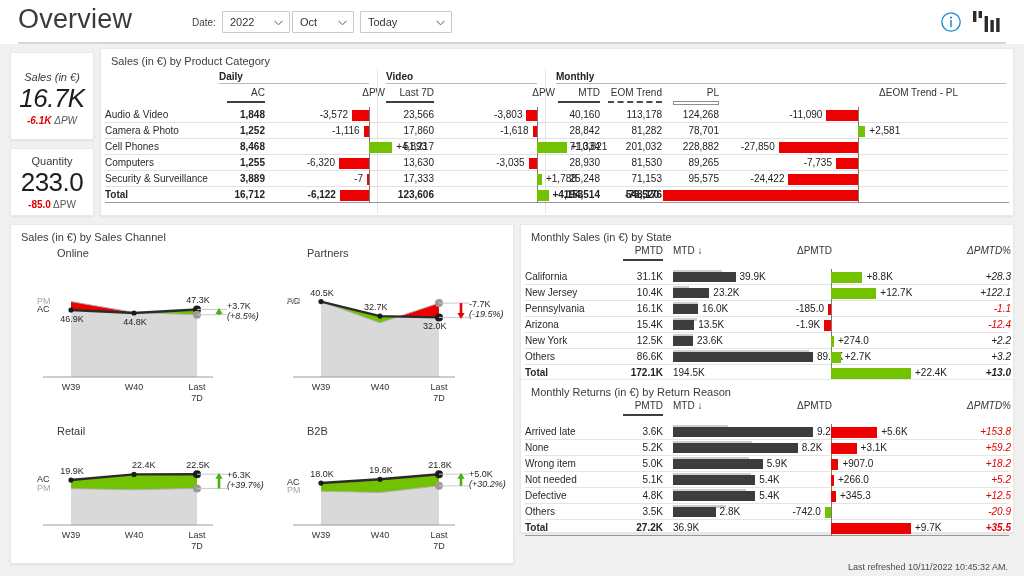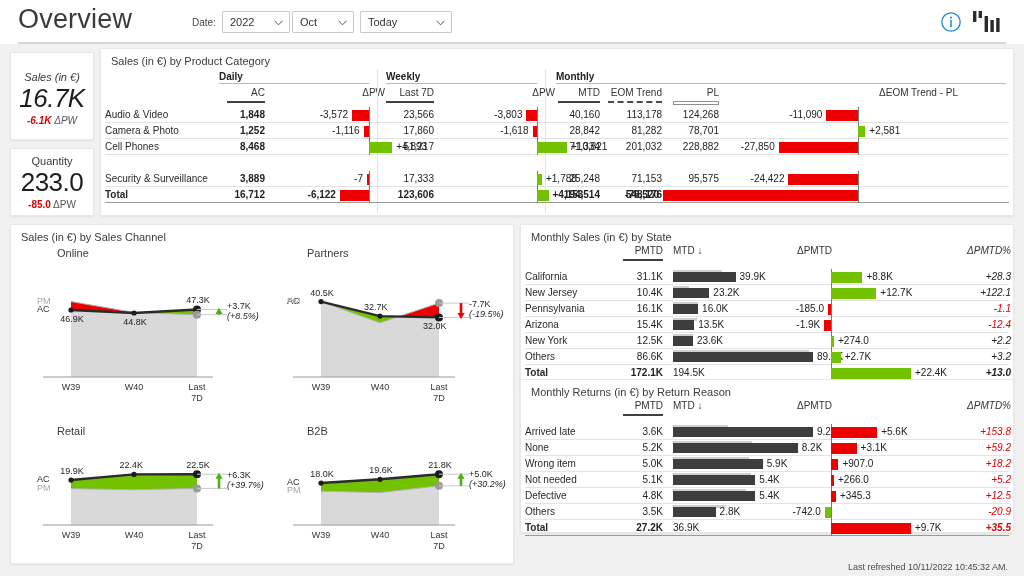--- a/index.html
+++ b/index.html
@@ -175,21 +175,21 @@
       <b>-85.0</b>
       <span>ΔPW</span>
     </div>
   </div>
 
   <div class="card" id="card-category">
     <div class="card-title">Sales (in €) by Product Category</div>
     <div class="pc" id="pc-body">
         <div class="grp" style="left:118px">Daily</div>
         <div class="grp-rule" style="left:118px;width:150px"></div>
-        <div class="grp" style="left:285px">Weekly</div>
+        <div class="grp" style="left:285px">Video</div>
         <div class="grp-rule" style="left:285px;width:151px"></div>
         <div class="grp" style="left:455px">Monthly</div>
         <div class="grp-rule" style="left:455px;width:450px"></div>
         <div class="colhead r" style="left:118px;width:46px">AC</div>
         <div class="hdr-underline" style="left:126px;width:38px"></div>
         <div class="colhead r" style="left:168px;width:116px">ΔPW</div>
         <div class="colhead r" style="left:285px;width:48px">Last 7D</div>
         <div class="hdr-underline" style="left:285px;width:48px"></div>
         <div class="colhead r" style="left:338px;width:116px">ΔPW</div>
         <div class="colhead r" style="left:455px;width:44px">MTD</div>
@@ -247,20 +247,38 @@
           <div class="cell" style="left:285px;width:48px">51,217</div>
           <div class="bar-axis" style="left:436px"></div>
           <div class="bar pos" style="left:436px;width:29.999999999999996px"></div>
           <div class="bar-lbl" style="left:470px">+10,821</div>
           <div class="cell" style="left:455px;width:44px">71,334</div>
           <div class="cell" style="left:505px;width:56px">201,032</div>
           <div class="cell" style="left:568px;width:50px">228,882</div>
           <div class="bar-axis" style="left:757px"></div>
           <div class="bar neg" style="left:677.7363351091002px;width:79.2636648908998px"></div>
           <div class="bar-lbl" style="left:619.7363351091002px;width:54px;text-align:right">-27,850</div>
+        </div>
+        <div class="pc-row" style="top:86px">
+          <div class="sep"></div>
+          <div class="cat-name" style="">Computers</div>
+          <div class="cell b" style="left:118px;width:46px">1,255</div>
+          <div class="bar-axis" style="left:268px"></div>
+          <div class="bar neg" style="left:238px;width:30px"></div>
+          <div class="bar-lbl" style="left:188px;width:46px;text-align:right">-6,320</div>
+          <div class="cell" style="left:285px;width:48px">13,630</div>
+          <div class="bar-axis" style="left:436px"></div>
+          <div class="bar neg" style="left:427.58580537843085px;width:8.41419462156917px"></div>
+          <div class="bar-lbl" style="left:379.58580537843085px;width:44px;text-align:right">-3,035</div>
+          <div class="cell" style="left:455px;width:44px">28,930</div>
+          <div class="cell" style="left:505px;width:56px">81,530</div>
+          <div class="cell" style="left:568px;width:50px">89,265</div>
+          <div class="bar-axis" style="left:757px"></div>
+          <div class="bar neg" style="left:734.9854776326351px;width:22.014522367364812px"></div>
+          <div class="bar-lbl" style="left:676.9854776326351px;width:54px;text-align:right">-7,735</div>
         </div>
         <div class="pc-row" style="top:102px">
           <div class="sep"></div>
           <div class="cat-name" style="">Security &amp; Surveillance</div>
           <div class="cell b" style="left:118px;width:46px">3,889</div>
           <div class="bar-axis" style="left:268px"></div>
           <div class="bar neg" style="left:266px;width:2px"></div>
           <div class="bar-lbl" style="left:216px;width:46px;text-align:right">-7</div>
           <div class="cell" style="left:285px;width:48px">17,333</div>
           <div class="bar-axis" style="left:436px"></div>
@@ -369,21 +387,21 @@
             <circle cx="113" cy="49.40619307832423" r="2.6" fill="#1c1c1c"></circle>
             <circle cx="176" cy="49.18032786885246" r="4" fill="#1c1c1c"></circle>
             <circle cx="176" cy="63.40983606557377" r="4" fill="#9a9a9a"></circle>
             <line x1="176" y1="49.18032786885246" x2="206" y2="49.18032786885246" stroke="#c9c9c9" stroke-width="1"></line>
             <line x1="176" y1="63.40983606557377" x2="206" y2="63.40983606557377" stroke="#c9c9c9" stroke-width="1"></line>
             <line x1="198" y1="63.40983606557377" x2="198" y2="53.18032786885246" stroke="#4caf17" stroke-width="2.6"></line>
             <polygon points="194.4,53.68032786885246 201.6,53.68032786885246 198,47.68032786885246" fill="#4caf17"></polygon>
             <line x1="22" y1="100" x2="192" y2="100" stroke="#9a9a9a" stroke-width="1"></line>
           </svg>
           <div class="pt-lbl" style="left:34px;top:41.052823315118395px;width:34px;text-align:center">19.9K</div>
-          <div class="pt-lbl" style="left:88px;top:35.40619307832423px;width:34px;text-align:right">22.4K</div>
+          <div class="pt-lbl" style="left:111px;top:35.40619307832423px;width:34px;text-align:left">22.4K</div>
           <div class="pt-lbl" style="left:160px;top:35.18032786885246px;width:34px;text-align:center">22.5K</div>
           <div class="ser-lbl ser-ac" style="left:16px;top:49.052823315118395px">AC</div>
           <div class="ser-lbl ser-pm" style="left:16px;top:57.635701275045534px">PM</div>
           <div class="var-lbl up" style="left:206px;top:45.295081967213115px">+6.3K<br><em>(+39.7%)</em></div>
           <div class="ax-lbl" style="left:24px;top:105px;width:52px">W39</div>
           <div class="ax-lbl" style="left:87px;top:105px;width:52px">W40</div>
           <div class="ax-lbl" style="left:150px;top:105px;width:52px">Last
 7D</div>
         </div>
         <div class="spark" style="left:260px;top:200px;width:240px;height:134px">

